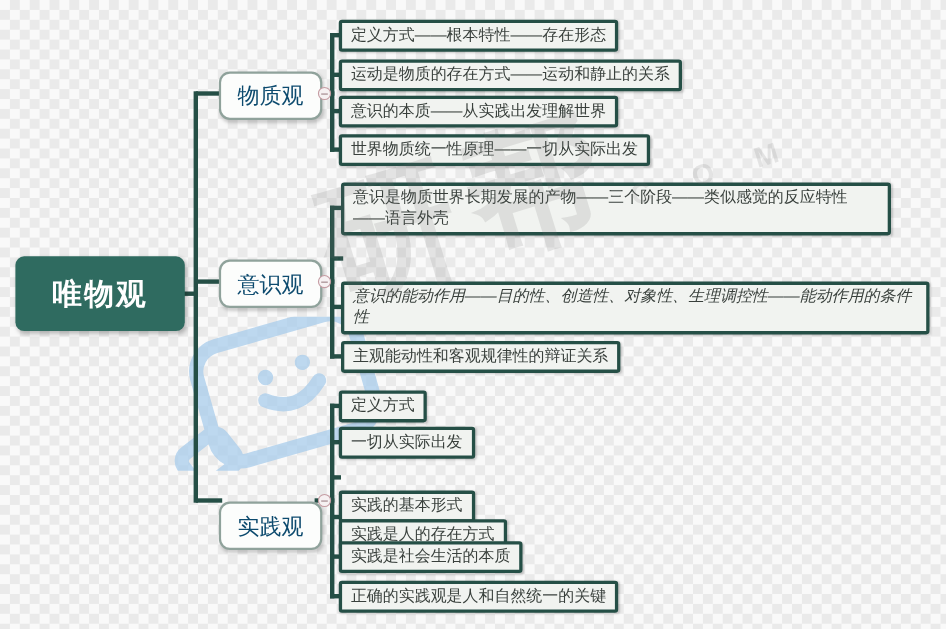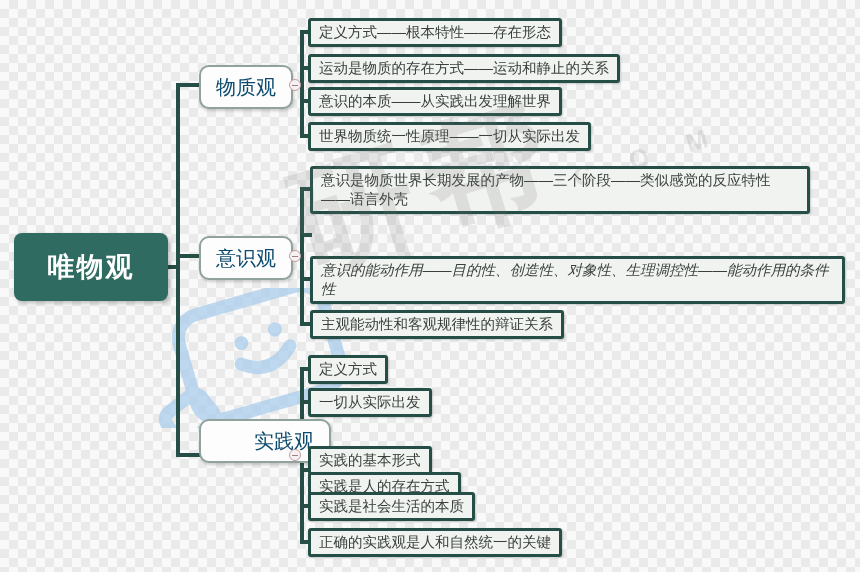--- a/index.html
+++ b/index.html
@@ -22,21 +22,21 @@
     box-shadow:2px 2px 4px rgba(0,0,0,.25);
   }
   
   .branch{
     position:absolute;left:199px;width:90px;height:40px;z-index:3;
     background:#fcfdfc;border:2px solid #8fa29b;border-radius:10px;
     display:flex;align-items:center;justify-content:center;
     color:#0c4a6e;font-size:20px;
     box-shadow:1px 2px 3px rgba(0,0,0,.18);
   }
-  .branch.b1{top:65px;} .branch.b2{top:236px;} .branch.b3{top:419px;padding-left:38px;}
+  .branch.b1{top:65px;} .branch.b2{top:236px;} .branch.b3{top:456px;}
   
   .leaf{
     position:absolute;left:308px;z-index:3;box-sizing:border-box;
     background:#f1f3f0;border:3px solid #254f46;border-radius:3px;
     padding:2px 8px;color:#39403c;font-size:14.5px;line-height:19px;
     white-space:nowrap;box-shadow:1px 1px 2px rgba(0,0,0,.18);
   }
   .leaf.wrap{white-space:normal;}
   
   .l-1-0{top:18px;} .l-1-1{top:54px;} .l-1-2{top:87px;} .l-1-3{top:122px;}

